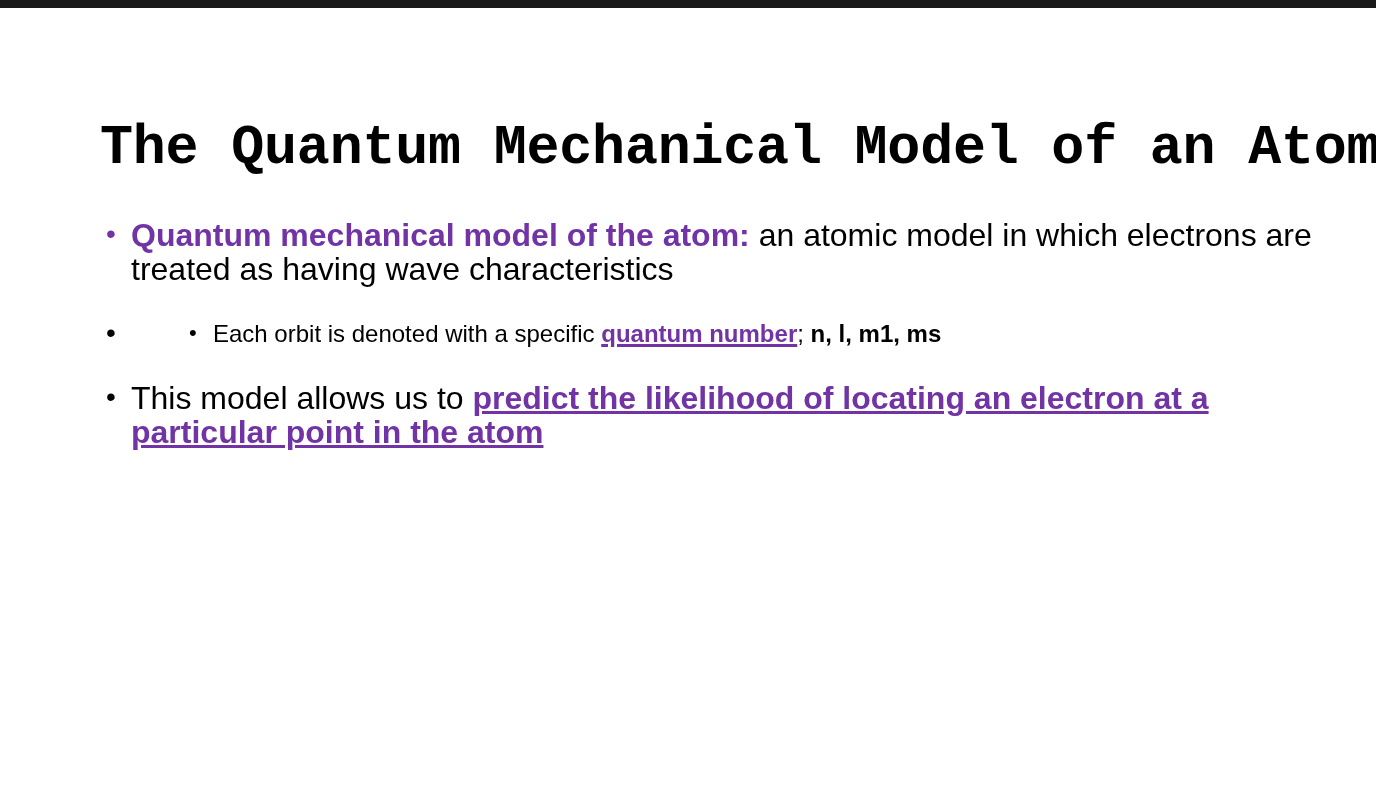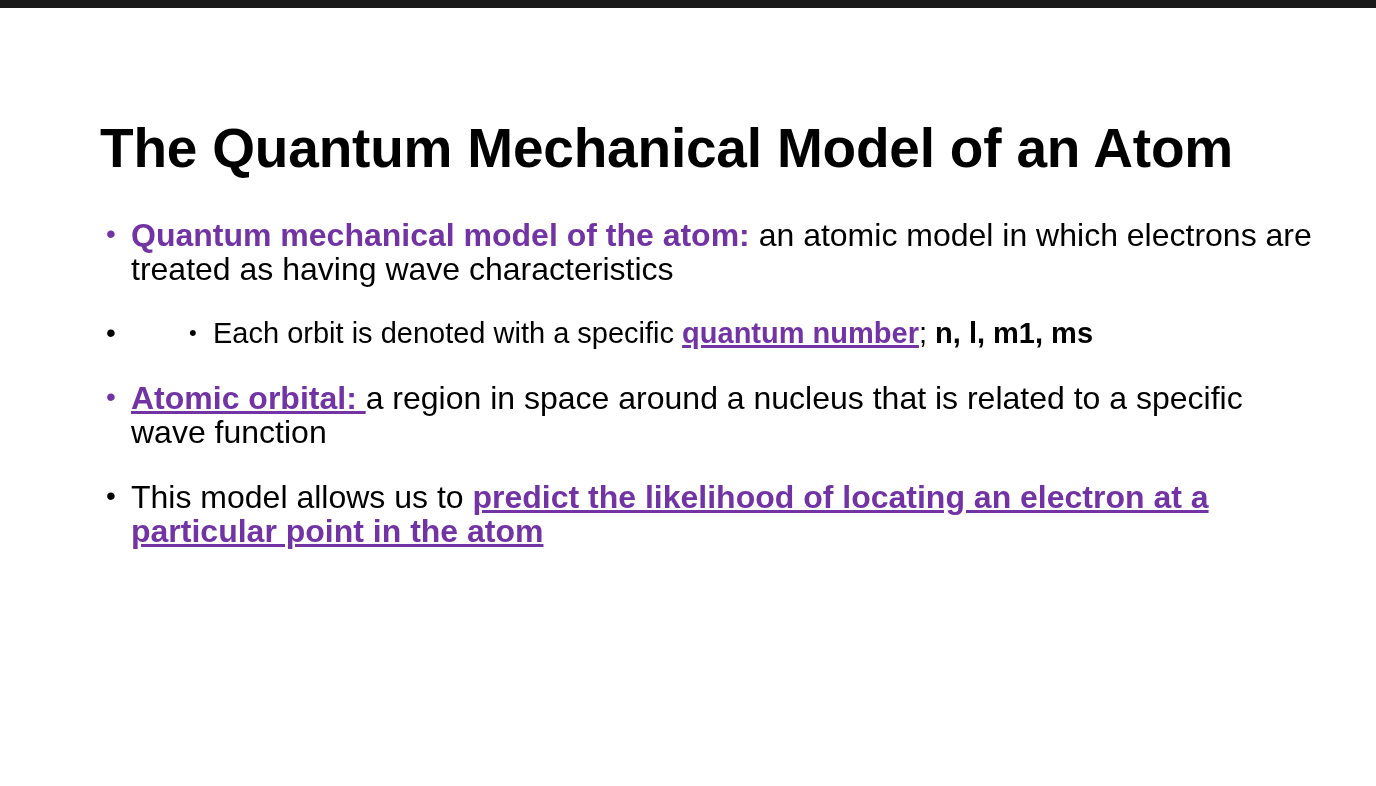--- a/index.html
+++ b/index.html
@@ -36,20 +36,21 @@
     position: absolute;
     left: 100px;
     top: 83px;
     width: 1200px;
     font-size: 55px;
     font-weight: bold;
     color: #000000;
     letter-spacing: -0.2px;
     line-height: 1.05;
     white-space: nowrap;
+    font-family: Liberation Mono, monospace;
   }
 
   .body-area {
     position: absolute;
     left: 104px;
     top: 218px;
     width: 1210px;
   }
 
   .bullet {
@@ -79,21 +80,21 @@
   .bullet.last {
     margin-bottom: 17px;
   }
 
   .subbullet {
     position: relative;
     padding-left: 28px;
     margin-left: 54px;
     margin-top: 4px;
     margin-bottom: 0;
-    font-size: 29px;
+    font-size: 24px;
     line-height: 33px;
     color: #000000;
   }
 
   .subbullet::before {
     content: "\2022";
     position: absolute;
     left: 4px;
     top: -1px;
     font-size: 22px;
@@ -147,22 +148,19 @@
       <span class="lead">Quantum mechanical model of the atom:</span><span class="plain"> an atomic model in which electrons are treated as having wave characteristics</span>
     </div>
 
     <div class="bullet">
 
       <div class="subbullet">
         <span class="plain">Each orbit is denoted with a specific </span><span class="link-purple">quantum number</span><span class="plain">; </span><span class="bold-black">n, l, m1, ms</span>
       </div>
     </div>
 
-    <div class="bullet purple-marker">
-      <span class="lead-ul">Atomic orbital: </span><span class="plain">a region in space around a nucleus that is related to a specific wave function</span>
-    </div>
 
     <div class="bullet last">
       <span class="plain">This model allows us to </span><span class="link-purple">predict the likelihood of locating an electron at a particular point in the atom</span>
     </div>
 
   </div>
 </div>
 
 </body></html>

